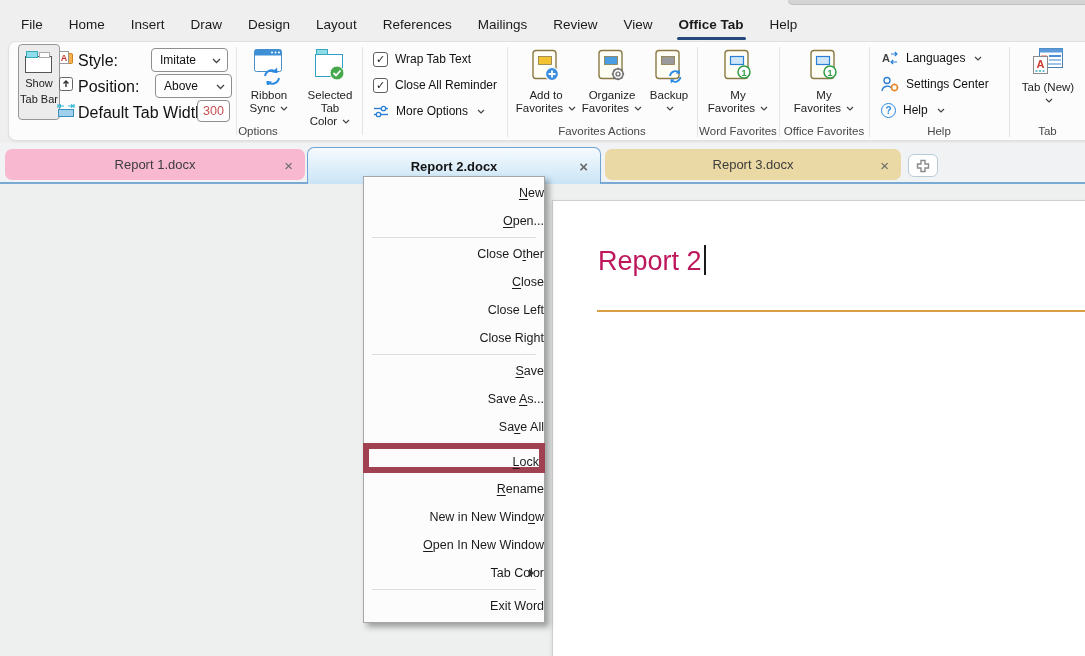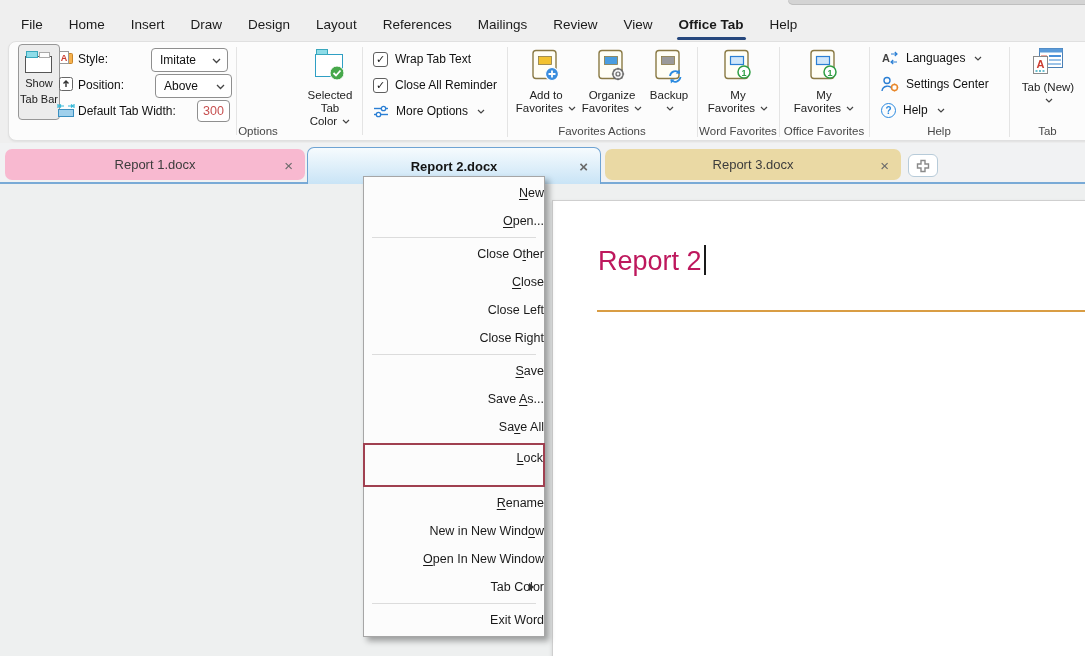--- a/index.html
+++ b/index.html
@@ -16,21 +16,21 @@
   .menu-tab.active::after { content:""; position:absolute; left:11px; right:11px; bottom:0; height:3px; background:#26477d; border-radius:2px; }
 
   
   .ribbon { position:absolute; left:8px; top:41px; right:-2px; height:100px; background:#fcfcfc; border:1px solid #e0e0e0; border-radius:8px 0 0 8px; box-shadow:0 1px 2px rgba(0,0,0,0.06); }
   .vsep { position:absolute; top:5px; height:88px; width:1px; background:#e4e4e4; }
   .grp-label { position:absolute; top:83px; height:14px; font-size:11.5px; color:#474747; text-align:center; white-space:nowrap; }
 
   .stb { position:absolute; left:9px; top:2px; width:42px; height:76px; border:1px solid #979797; border-radius:4px; background:#ececec; text-align:center; padding-top:5px; cursor:default; }
   .stb .lbl { font-size:11px; line-height:13px; color:#1a1a1a; margin-top:3px; }
 
-  .ctl-label { position:absolute; font-size:12px; color:#111; white-space:nowrap; }
+  .ctl-label { position:absolute; font-size:16px; color:#111; white-space:nowrap; }
   .dd { position:absolute; width:77px; height:24px; border:1px solid #8f8f8f; border-radius:4px; background:#fff; font-size:12px; line-height:22px; padding-left:8px; color:#111; cursor:default; }
   .dd .chev { position:absolute; right:6px; top:9px; }
   .tw-input { position:absolute; left:188px; top:58px; width:33px; height:22px; border:1px solid #8f8f8f; border-radius:4px; background:#fff; text-align:center; font-size:12.5px; line-height:20px; color:#c75050; }
 
   .bigbtn { position:absolute; top:3px; height:76px; text-align:center; font-size:11.5px; color:#222; line-height:13px; cursor:default; }
   .bigbtn .ic { display:block; margin:2px auto 4px auto; }
   .chevline { display:inline-block; vertical-align:middle; margin-left:2px; }
 
   .cbrow { position:absolute; left:364px; display:flex; align-items:center; gap:7px; font-size:12px; color:#111; height:18px; white-space:nowrap; cursor:default; }
   .cb { width:15px; height:15px; border:1.4px solid #5f5f5f; border-radius:3px; background:#fff; display:flex; align-items:center; justify-content:center; font-size:11px; color:#1a1a1a; line-height:1; }
@@ -50,21 +50,21 @@
   .docarea { position:absolute; left:0; top:184px; right:0; bottom:0; background:#eef0f0; }
   .page { position:absolute; left:552px; top:16px; right:-2px; bottom:-2px; background:#fff; border:1px solid #cfcfcf; box-shadow:-1px 1px 3px rgba(0,0,0,0.08); }
   .doc-title { position:absolute; left:45px; top:44px; font-size:27px; color:#be185d; white-space:nowrap; }
   .caret { display:inline-block; width:2px; height:30px; background:#1a1a1a; vertical-align:-5px; margin-left:2px; }
   .title-rule { position:absolute; left:44px; top:109px; right:0; height:2px; background:#d99d44; }
 
   
   .ctxmenu { position:absolute; left:363px; top:176px; width:182px; background:#fcfcfc; border:1px solid #a6a6a6; box-shadow:4px 4px 6px rgba(0,0,0,0.35); z-index:10; padding:2px 0; }
   .ctx-item { height:28px; line-height:28px; padding-left:22px; font-size:12.5px; color:#1a1a1a; position:relative; white-space:nowrap; cursor:default;text-align:right; }
   .ctx-item .accel { text-decoration:underline; text-underline-offset:2px; }
-  .ctx-item.highlighted { height:44px; line-height:26px; border:2px solid #4d7c0f; margin:2px -1px; }
+  .ctx-item.highlighted { height:30px; line-height:26px; border:6px solid #4d7c0f; margin:2px -1px; }
   .menu-sep { height:1px; background:#dcdcdc; margin:2px 8px; }
   .subarrow { position:absolute; right:10px; top:50%; transform:translateY(-50%); width:0; height:0; border-left:5px solid #333; border-top:4px solid transparent; border-bottom:4px solid transparent; }
 
   svg { display:inline-block; vertical-align:middle; }
 </style>
 </head>
 <body>
 
 <div class="screen">
 
@@ -124,20 +124,37 @@
 
     <svg style="position:absolute;left:48px;top:61px" width="18" height="15" viewBox="0 0 18 15">
         <rect x="1.5" y="6.5" width="15" height="7" fill="#9fd0ec" stroke="#3a8fc0"></rect>
         <path d="M1 1 v4 M17 1 v4 M2 3 h5 M16 3 h-5 M4 1.5 L2 3 L4 4.5 M14 1.5 L16 3 L14 4.5" fill="none" stroke="#35b8d8" stroke-width="1.2"></path>
       </svg>
     <div class="ctl-label" style="left:69px;top:62px">Default Tab Width:</div>
     <div class="tw-input">300</div>
 
     <div class="vsep" style="left:227px"></div>
 
+    <div class="bigbtn" style="left:232px;width:56px">
+      <svg class="ic" width="34" height="38" viewBox="0 0 34 38">
+          <rect x="2.5" y="2.5" width="27" height="22" rx="2" fill="#fff" stroke="#4a90c4"></rect>
+          <path d="M2.5 4.5 a2 2 0 0 1 2-2 h23 a2 2 0 0 1 2 2 v4 h-27 z" fill="#3f8fd6"></path>
+          <circle cx="20" cy="5.5" r="1" fill="#fff"></circle>
+          <circle cx="23.5" cy="5.5" r="1" fill="#fff"></circle>
+          <circle cx="27" cy="5.5" r="1" fill="#fff"></circle>
+          <path d="M13 29 a7 7 0 0 1 12-3.5" fill="none" stroke="#2b8ae0" stroke-width="2"></path>
+          <path d="M25 20.5 l0.5 5.5 -5.5 -0.5 z" fill="#2b8ae0"></path>
+          <path d="M27 31 a7 7 0 0 1 -12 3.5" fill="none" stroke="#2b8ae0" stroke-width="2"></path>
+          <path d="M15 39.5 l-0.5 -5.5 5.5 0.5 z" fill="#2b8ae0"></path>
+        </svg>
+      <div>Ribbon</div>
+      <div><span>Sync</span> <svg class="chevline" width="8" height="5" viewBox="0 0 8 5">
+            <polyline points="1,1 4,4 7,1" fill="none" stroke="#444" stroke-width="1.2"></polyline>
+          </svg></div>
+    </div>
 
     <div class="bigbtn" style="left:288px;width:66px">
       <svg class="ic" width="34" height="38" viewBox="0 0 34 38">
           <rect x="2.5" y="7.5" width="27" height="22" fill="#fff" stroke="#2f9fc4"></rect>
           <rect x="3.5" y="2.5" width="11" height="5" fill="#8edce8" stroke="#3aa8bd"></rect>
           <circle cx="24" cy="26" r="7" fill="#47a84b" stroke="#fff"></circle>
           <path d="M20.5 26 l2.5 2.5 4.5 -5" fill="none" stroke="#fff" stroke-width="1.8"></path>
         </svg>
       <div>Selected Tab</div>
       <div><span>Color</span> <svg class="chevline" width="8" height="5" viewBox="0 0 8 5">

